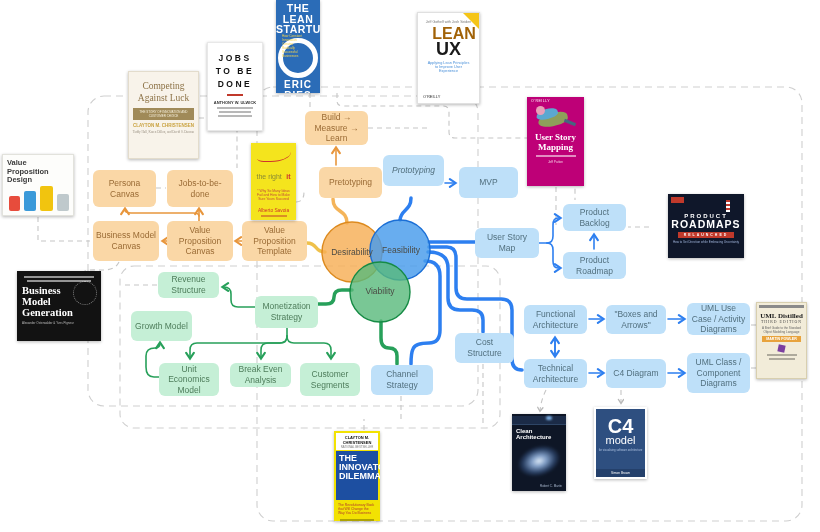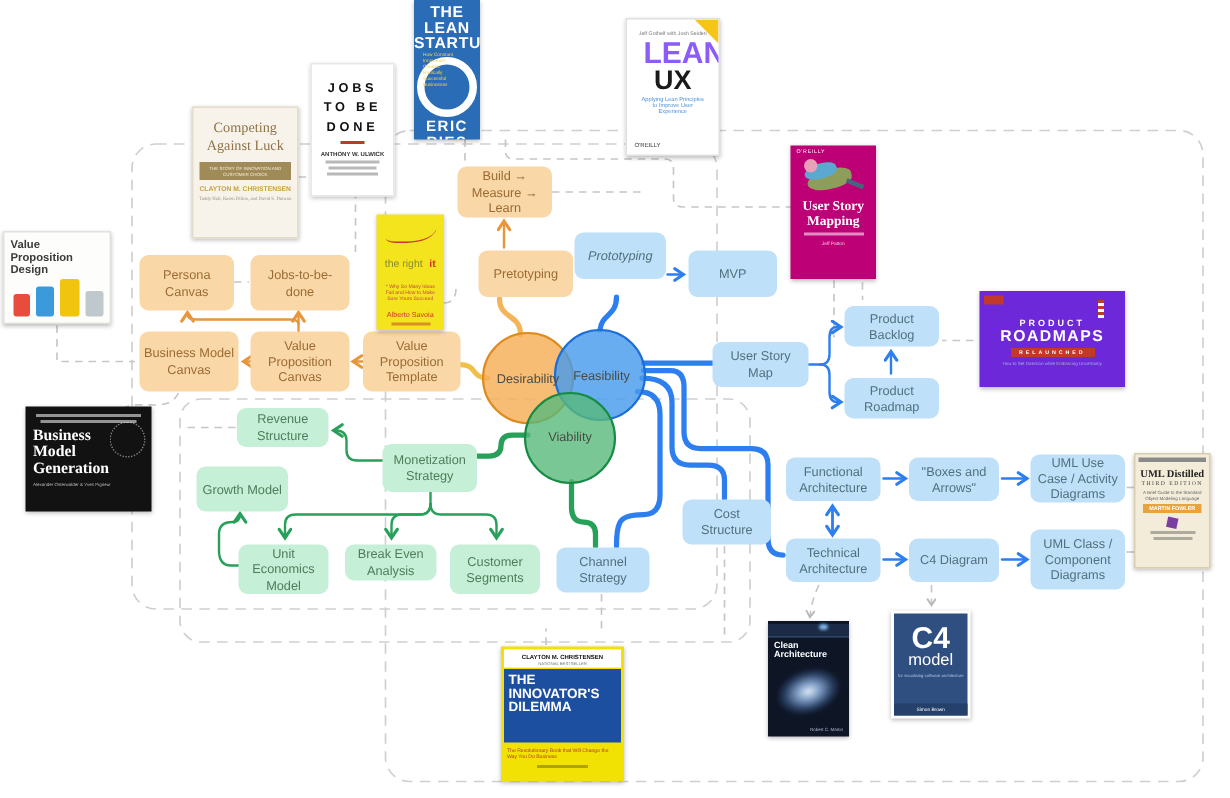--- a/index.html
+++ b/index.html
@@ -173,21 +173,21 @@
   <div class="ctr" style="margin-top:3px;font-size:10.5px;font-weight:900;color:#fff;line-height:1;letter-spacing:.5px;">THE LEAN STARTUP</div>
   <div style="width:30px;height:30px;border:5px solid #fff;border-radius:50%;margin:3px auto 1px;"></div>
   <div class="ctr" style="font-size:3.2px;color:#F8D44C;margin:0 14px;position:absolute;top:34px;right:2px;width:22px;text-align:left;">How Constant Innovation Creates Radically Successful Businesses</div>
   <div class="ctr" style="font-size:10px;font-weight:900;color:#fff;letter-spacing:1px;">ERIC RIES</div>
   <div class="tlw" style="width:50px;"></div>
 </div>
 
 <div class="bk" style="left:417px;top:12px;width:63px;height:92px;background:#fff;border:1px solid #E0E0E0;">
   <div style="position:absolute;top:0;right:0;width:0;height:0;border-top:16px solid #F5C518;border-left:16px solid transparent;"></div>
   <div class="ctr" style="font-size:3.5px;color:#777;margin-top:7px;">Jeff Gothelf with Josh Seiden</div>
-  <div class="ctr" style="font-size:20px;font-weight:900;color:#8b5cf6;line-height:.9;margin-top:3px;margin-left:11px;">LEAN</div>
+  <div class="ctr" style="font-size:16px;font-weight:900;color:#a16207;line-height:.9;margin-top:3px;margin-left:11px;">LEAN</div>
   <div class="ctr" style="font-size:18px;font-weight:900;color:#1a1a1a;line-height:.9;">UX</div>
   <div class="ctr" style="font-size:3.8px;color:#4A90D9;margin:3px 8px 0;">Applying Lean Principles to Improve User Experience</div>
   <div style="font-size:4px;color:#333;position:absolute;bottom:4px;left:5px;">O'REILLY</div>
 </div>
 
 <div class="bk" style="left:251px;top:143px;width:45px;height:77px;background:#F4E41D;">
   <div style="position:absolute;top:2px;left:6px;width:34px;height:16px;border-bottom:1px solid #D0342C;border-radius:0 0 60% 20%;"></div>
   <div style="margin-top:22px;text-align:center;">
     <span style="font-size:7px;color:#8A8A33;">the right</span>
     <span style="font-size:7px;font-weight:bold;color:#D0342C;">it</span>
@@ -203,21 +203,21 @@
     <div style="position:absolute;left:2px;top:8px;width:30px;height:13px;background:#8E9E5A;border-radius:60% 40% 50% 50%;transform:rotate(-12deg);"></div>
     <div style="position:absolute;left:0px;top:4px;width:22px;height:10px;background:#5BA8D0;border-radius:60% 60% 40% 60%;transform:rotate(-18deg);"></div>
     <div style="position:absolute;left:0px;top:1px;width:9px;height:9px;background:#E8A0B8;border-radius:50%;"></div>
     <div style="position:absolute;left:28px;top:16px;width:12px;height:3px;background:#46657F;transform:rotate(22deg);"></div>
   </div>
   <div class="serif ctr" style="font-size:9px;font-weight:bold;color:#fff;line-height:1.1;margin-top:2px;">User Story Mapping</div>
   <div class="tlw" style="width:40px;"></div>
   <div class="ctr" style="font-size:3.2px;color:#F2C9E0;margin-top:3px;">Jeff Patton</div>
 </div>
 
-<div class="bk" style="left:653px;top:194px;width:97px;height:64px;background:#6d28d9;">
+<div class="bk" style="left:668px;top:194px;width:76px;height:64px;background:#0f172a;">
   <div style="position:absolute;top:3px;left:3px;width:13px;height:6px;background:#C0392B;"></div>
   <div style="position:absolute;top:6px;right:14px;width:4px;height:12px;background:repeating-linear-gradient(#C0392B 0 2px,#fff 2px 4px);"></div>
   <div class="ctr" style="font-size:6px;font-weight:800;color:#fff;letter-spacing:2px;margin-top:19px;">PRODUCT</div>
   <div class="ctr" style="font-size:10.5px;font-weight:900;color:#fff;letter-spacing:1px;line-height:1;">ROADMAPS</div>
   <div class="ctr" style="font-size:3.5px;font-weight:bold;color:#fff;letter-spacing:2px;background:#C0392B;width:56px;margin:2px auto;padding:1px 0;">RELAUNCHED</div>
   <div class="ctr" style="font-size:3px;color:#9FB3D9;margin-top:1px;">How to Set Direction while Embracing Uncertainty</div>
 </div>
 
 <div class="bk" style="left:756px;top:302px;width:51px;height:77px;background:#F2ECD9;border:1px solid #D8CFAF;">
   <div style="height:3px;background:#8A8A8A;margin:2px 2px 4px;"></div>
@@ -241,21 +241,21 @@
 </div>
 
 <div class="bk" style="left:17px;top:271px;width:84px;height:70px;background:#121212;">
   <div class="tlw" style="width:70px;margin-top:5px;"></div>
       <div class="tlw" style="width:64px;"></div>
   <div class="serif" style="font-size:10.5px;font-weight:bold;color:#fff;margin:3px 0 0 5px;width:60px;line-height:1.05;">Business Model Generation</div>
   <div style="font-size:3px;color:#bbb;margin:3px 0 0 5px;">Alexander Osterwalder &amp; Yves Pigneur</div>
   <div style="position:absolute;right:4px;top:10px;width:22px;height:22px;border:1px dotted rgba(255,255,255,.45);border-radius:50%;"></div>
 </div>
 
-<div class="bk" style="left:334px;top:431px;width:82px;height:90px;background:#F2E203;">
+<div class="bk" style="left:334px;top:431px;width:46px;height:90px;background:#F2E203;">
   <div style="background:#fff;margin:2px 2px 0;padding:2px 0 1px;">
     <div class="ctr" style="font-size:4px;font-weight:bold;color:#111;">CLAYTON M. CHRISTENSEN</div>
     <div class="ctr" style="font-size:2.8px;color:#777;">NATIONAL BESTSELLER</div>
   </div>
   <div style="background:#1D4FA1;margin:1px 2px 0;padding:3px 3px 4px;height:42px;">
     <div style="font-size:9px;font-weight:900;color:#fff;line-height:1;">THE</div>
     <div style="font-size:9px;font-weight:900;color:#fff;line-height:1;">INNOVATOR'S</div>
     <div style="font-size:9px;font-weight:900;color:#fff;line-height:1;">DILEMMA</div>
   </div>
   <div style="font-size:3.4px;color:#B03A2E;margin:3px 4px 0;">The Revolutionary Book that Will Change the Way You Do Business</div>

